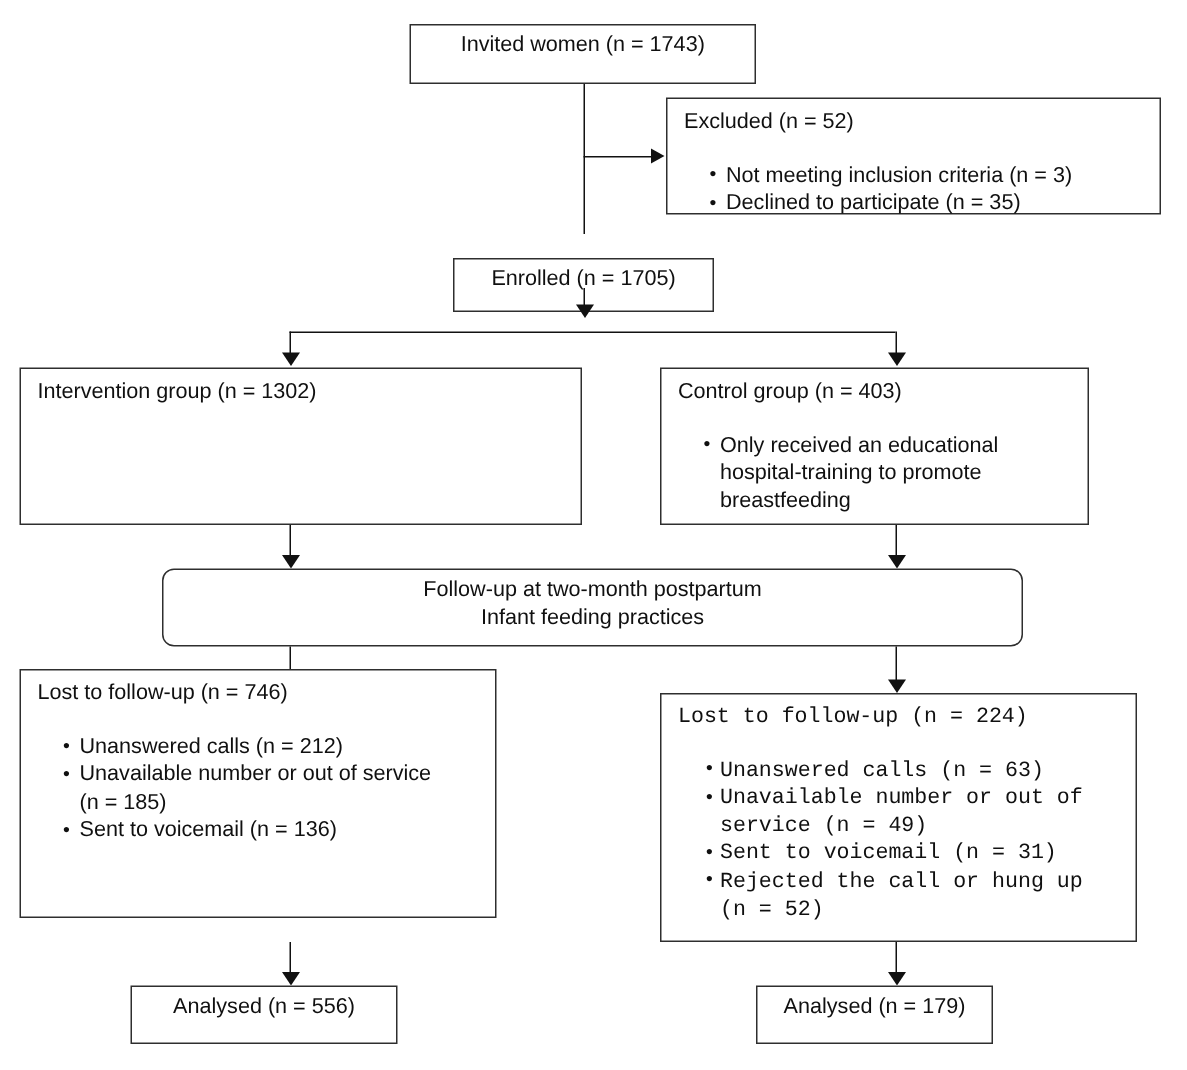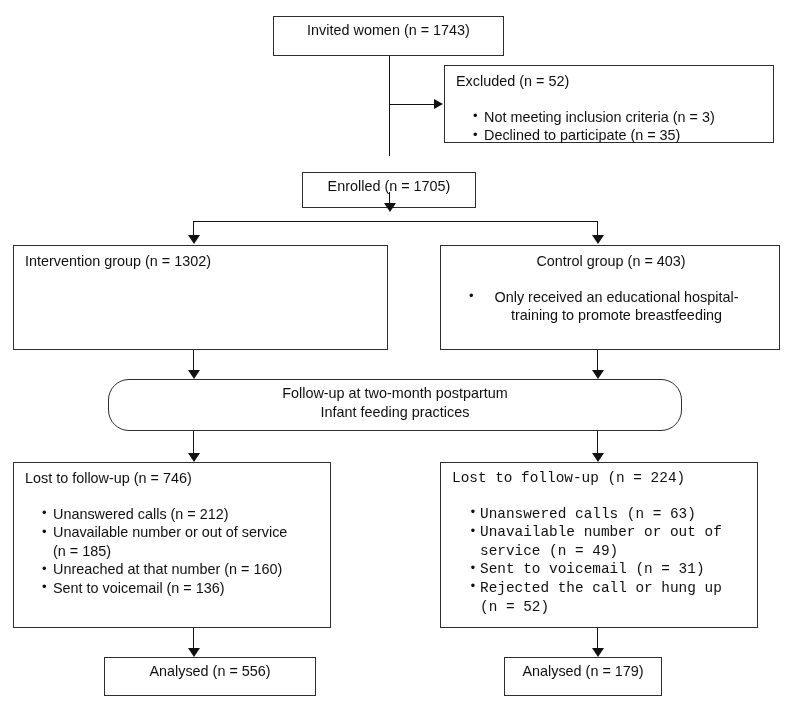--- a/index.html
+++ b/index.html
@@ -30,21 +30,21 @@
     padding: 6px 9px 6px 11px;
   }
   .box.center {
     text-align: center;
     display: flex;
     flex-direction: column;
     align-items: center;
     padding: 4px 8px;
   }
   .box.rounded {
-    border-radius: 21px;
+    border-radius: 8px;
   }
   .box .title {
     white-space: nowrap;
   }
   .blist {
     margin: 17px;
     padding: 0;
     list-style: none;
   }
   .blist li {
@@ -119,21 +119,21 @@
   <div class="hline" style="left:193px; top:221px; width:404px;"></div>
   <div class="vline" style="left:193px; top:221px; height:17px;"></div>
   <div class="vline" style="left:597px; top:221px; height:17px;"></div>
   <div class="arrow-down" style="left:188px; top:235px;"></div>
   <div class="arrow-down" style="left:592px; top:235px;"></div>
 
   <div class="box" style="left:13px; top:245px; width:375px; height:105px;">
     <div class="title">Intervention group (n = 1302)</div>
   </div>
 
-  <div class="box" style="left:440px; top:245px; width:340px; height:105px;text-align:center;">
+  <div class="box" style="left:440px; top:245px; width:286px; height:105px;">
     <div class="title">Control group (n = 403)</div>
     <ul class="blist">
       <li>Only received an educational hospital-training to promote breastfeeding</li>
     </ul>
   </div>
 
   <div class="vline" style="left:193px; top:350px; height:24px;"></div>
   <div class="arrow-down" style="left:188px; top:370px;"></div>
   <div class="vline" style="left:597px; top:350px; height:24px;"></div>
   <div class="arrow-down" style="left:592px; top:370px;"></div>
@@ -141,46 +141,45 @@
   <div class="box center rounded" style="left:108px; top:379px; width:574px; height:52px;">
     <span>Follow-up at two-month postpartum</span>
     <span>Infant feeding practices</span>
   </div>
 
   <div class="vline" style="left:193px; top:431px; height:28px;"></div>
   <div class="arrow-down" style="left:188px; top:453px;"></div>
   <div class="vline" style="left:597px; top:431px; height:28px;"></div>
   <div class="arrow-down" style="left:592px; top:453px;"></div>
 
-  <div class="box" style="left:13px; top:462px; width:318px; height:166px;">
+  <div class="box" style="left:13px; top:446px; width:318px; height:166px;">
     <div class="title">Lost to follow-up (n = 746)</div>
     <ul class="blist">
       <li>Unanswered calls (n = 212)</li>
       <li>Unavailable number or out of service (n = 185)</li>
-      <li>Unreached at that number (n = 160)</li>
       <li>Sent to voicemail (n = 136)</li>
     </ul>
   </div>
 
   <div class="box" style="left:440px; top:462px; width:318px; height:166px;font-family:Liberation Mono, monospace;">
     <div class="title">Lost to follow-up (n = 224)</div>
     <ul class="blist">
       <li>Unanswered calls (n = 63)</li>
       <li>Unavailable number or out of service (n = 49)</li>
       <li>Sent to voicemail (n = 31)</li>
       <li>Rejected the call or hung up (n = 52)</li>
     </ul>
   </div>
 
   <div class="vline" style="left:193px; top:628px; height:26px;"></div>
   <div class="arrow-down" style="left:188px; top:648px;"></div>
   <div class="vline" style="left:597px; top:628px; height:26px;"></div>
   <div class="arrow-down" style="left:592px; top:648px;"></div>
 
-  <div class="box center" style="left:104px; top:657px; width:212px; height:39px;">
+  <div class="box center" style="left:87px; top:657px; width:178px; height:39px;">
     <span class="title">Analysed (n = 556)</span>
   </div>
 
   <div class="box center" style="left:504px; top:657px; width:158px; height:39px;">
     <span class="title">Analysed (n = 179)</span>
   </div>
 
 </div>
 
 </body></html>

